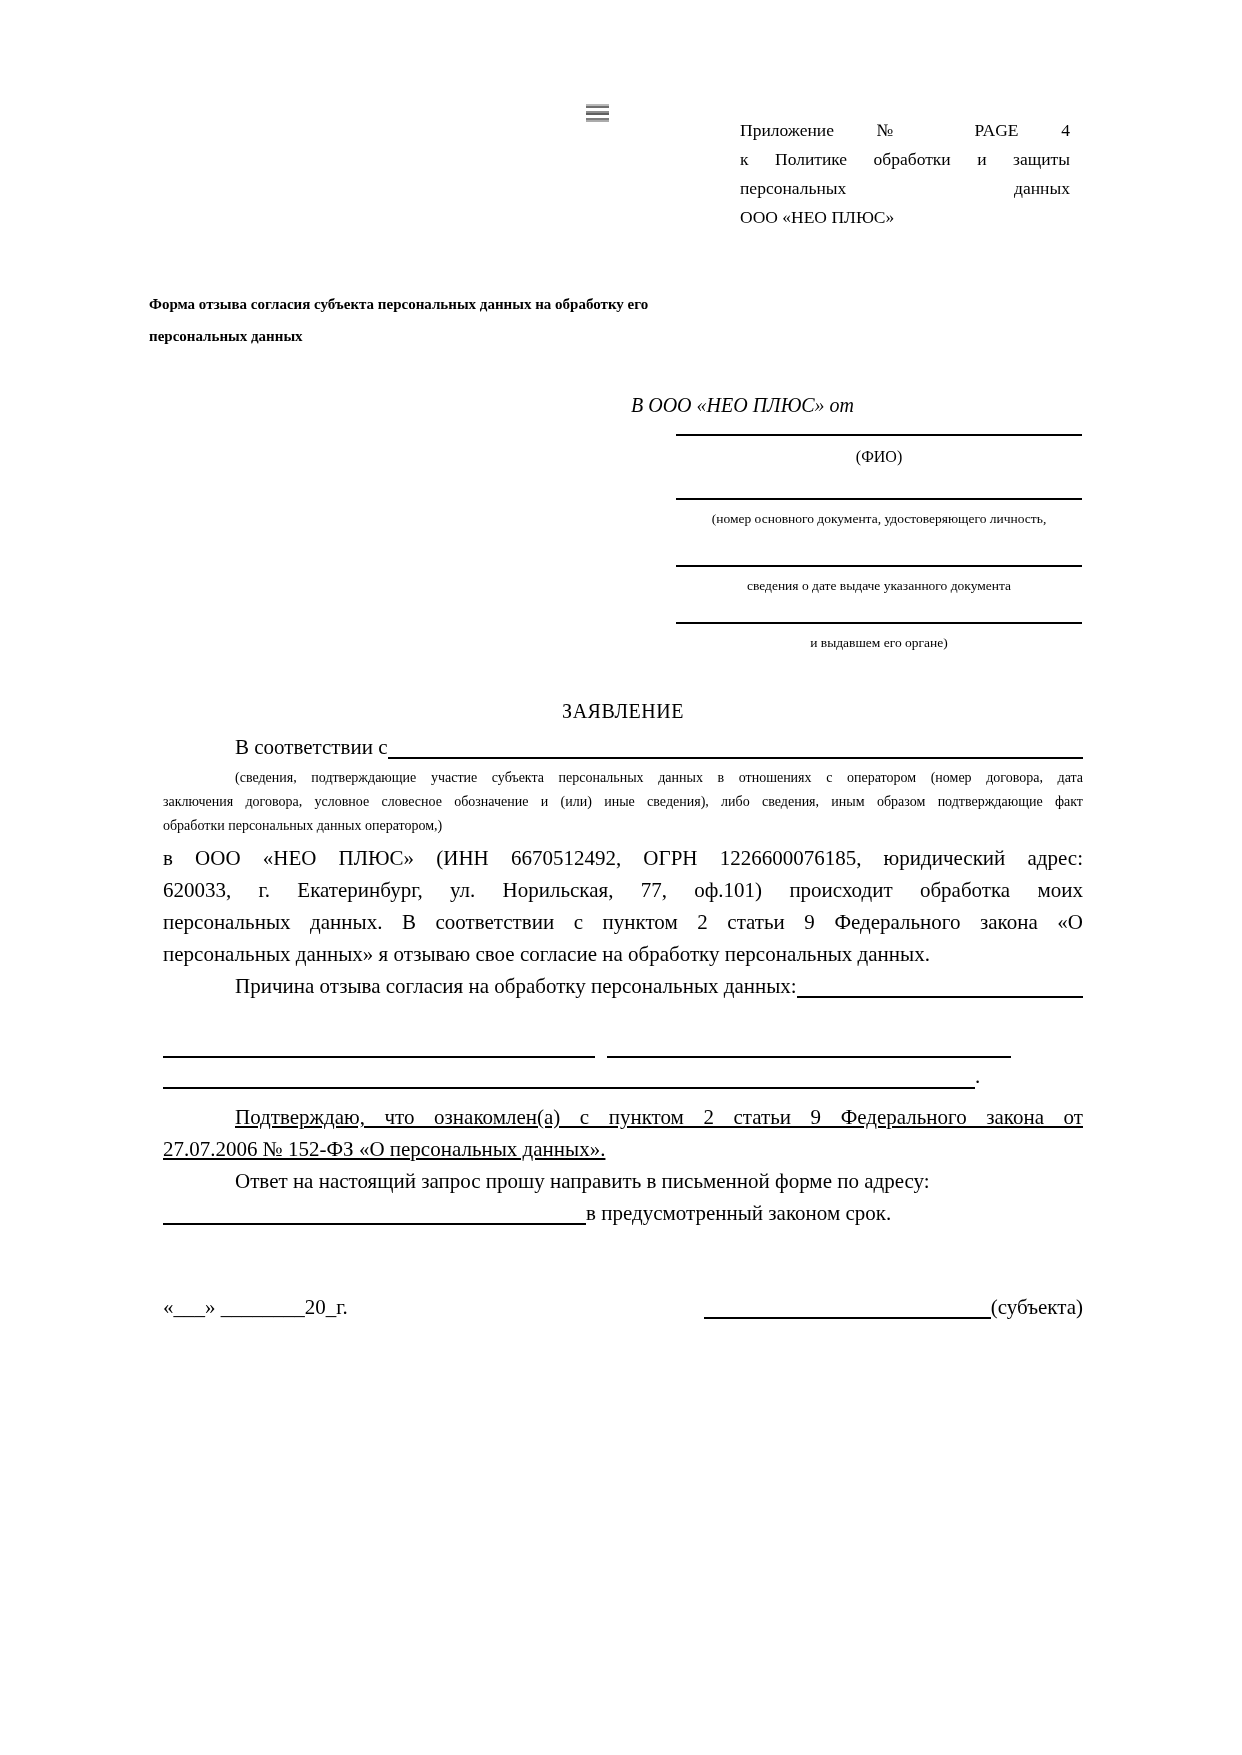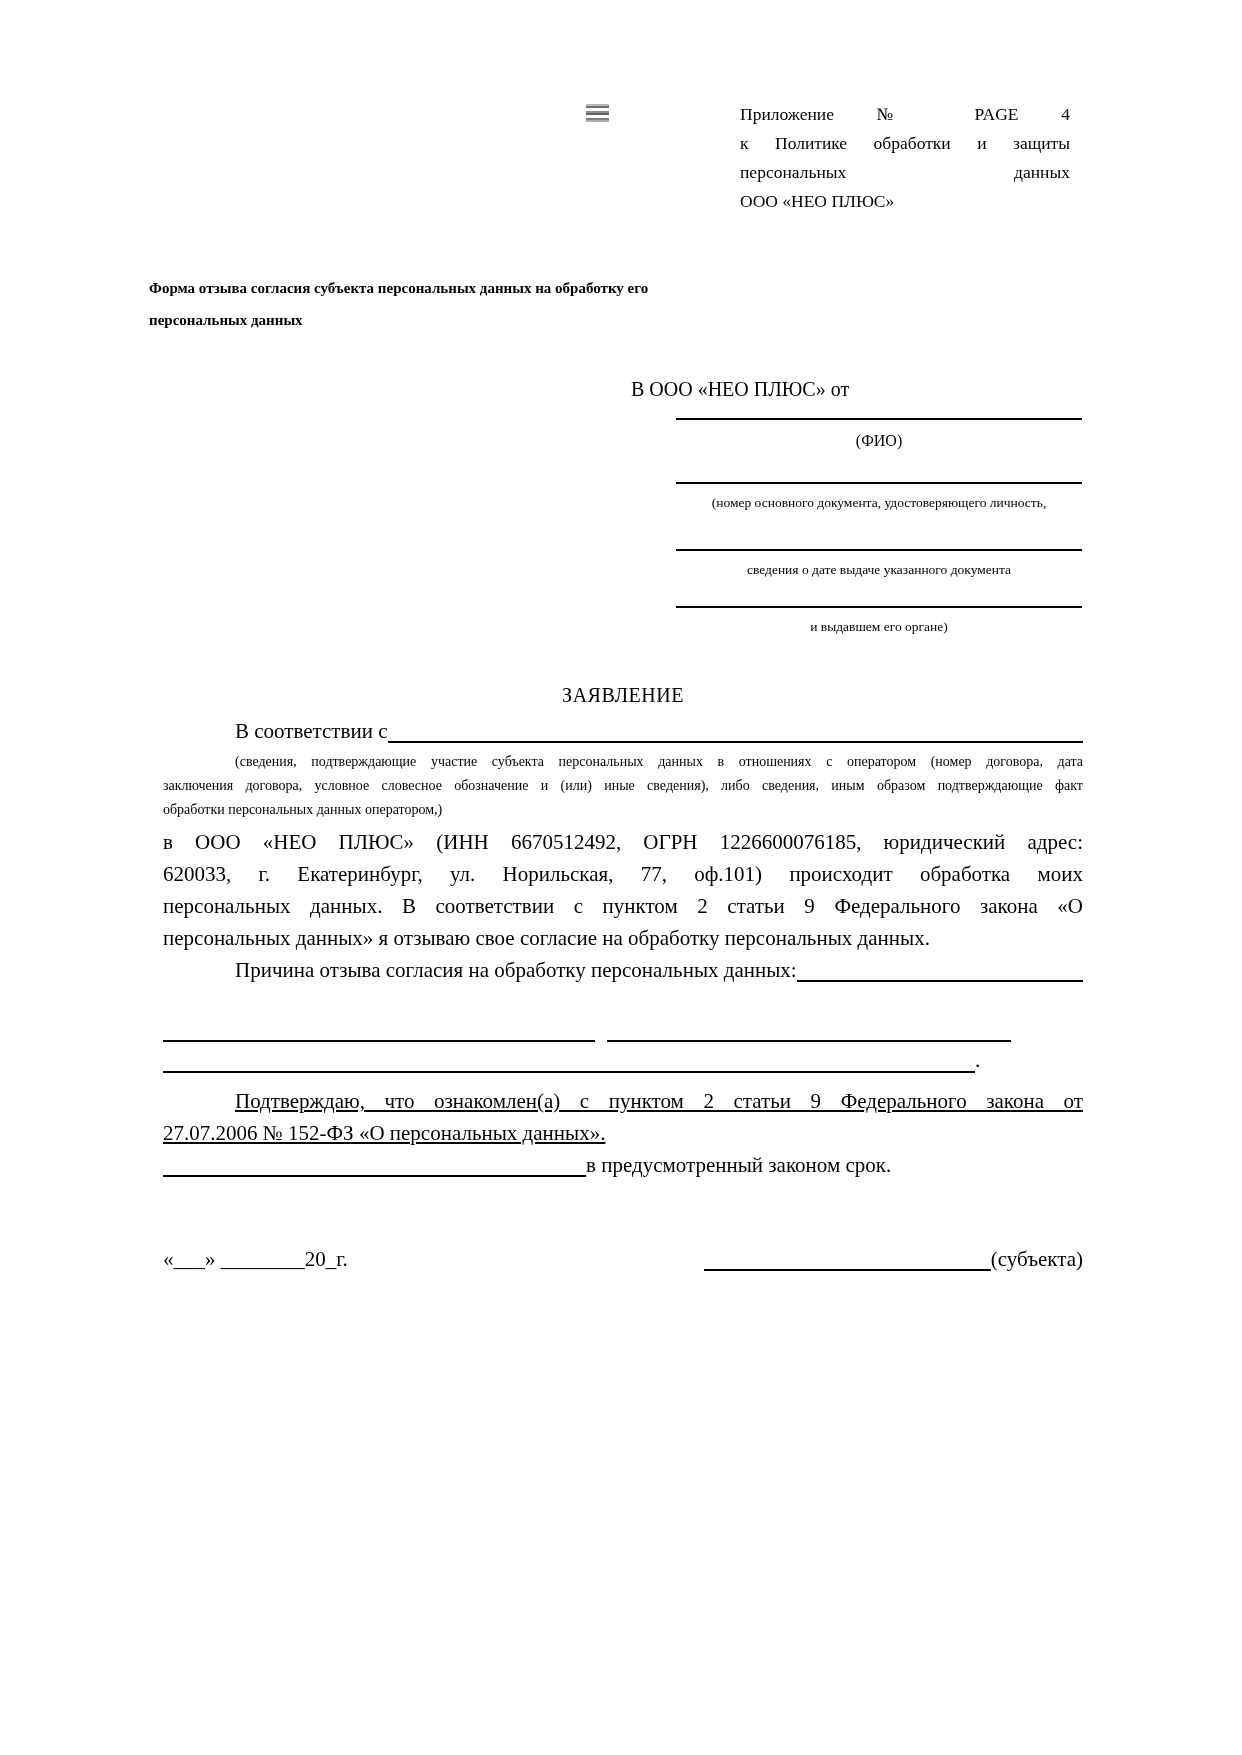--- a/index.html
+++ b/index.html
@@ -10,21 +10,21 @@
     height: 1755px;
     margin: 0 auto;
     background: #ffffff;
     color: #000;
     font-family: "Liberation Serif", "DejaVu Serif", serif;
     overflow: hidden;
   }
   .content {
     position: absolute;
     left: 163px;
-    top: 0;
+    top: 16px;
     width: 920px; 
   }
   
   .artifact {
     position: absolute;
     left: 586px;
     top: 104px;
     width: 23px;
     height: 28px;
     background: linear-gradient(180deg,
@@ -41,21 +41,21 @@
   }
   .doc-title {
     margin-top: 56px;
     margin-left: -14px;
     width: 900px;
     font-weight: bold;
     font-size: 15px;
     line-height: 32px;
   }
   .addressee { margin-top: 40px; font-size: 20px; }
-  .addressee-to { margin-left: 468px; line-height: 26px; }
+  .addressee-to { margin-left: 468px; line-height: 26px; font-style: italic; }
   .field-row { margin-left: 513px; width: 406px; text-align: center; }
   .rule { border-bottom: 2px solid #000; height: 0; }
   .cap-big   { font-size: 16px;  line-height: 21px; padding-top: 10px; }
   .cap-small { font-size: 13.5px; line-height: 18px; padding-top: 10px; white-space: nowrap; }
   .r1 { margin-top: 16px; }
   .r2 { margin-top: 31px; }
   .r3 { margin-top: 37px; }
   .r4 { margin-top: 27px; }
   .statement-heading {
     margin-top: 48px;
@@ -173,20 +173,23 @@
     <div class="blank-row2">
       <span class="seg-c"></span>
       <span>.</span>
     </div>
 
     <div class="confirm jblock indent-first">
         <div>Подтверждаю, что ознакомлен(а) с пунктом 2 статьи 9 Федерального закона от</div>
         <div>27.07.2006 № 152-ФЗ «О персональных данных».</div>
       </div>
 
+    <div class="response jblock indent-first">
+        <div>Ответ на настоящий запрос прошу направить в письменной форме по адресу:</div>
+      </div>
 
     <div class="tail-row">
       <span class="blank-inline"></span>
       <span>в предусмотренный законом срок.</span>
     </div>
 
     <div class="footer-row">
       <span class="nowrap">«___» ________20_г.</span>
       <span class="sig-group">
         <span class="sig-line"></span>

